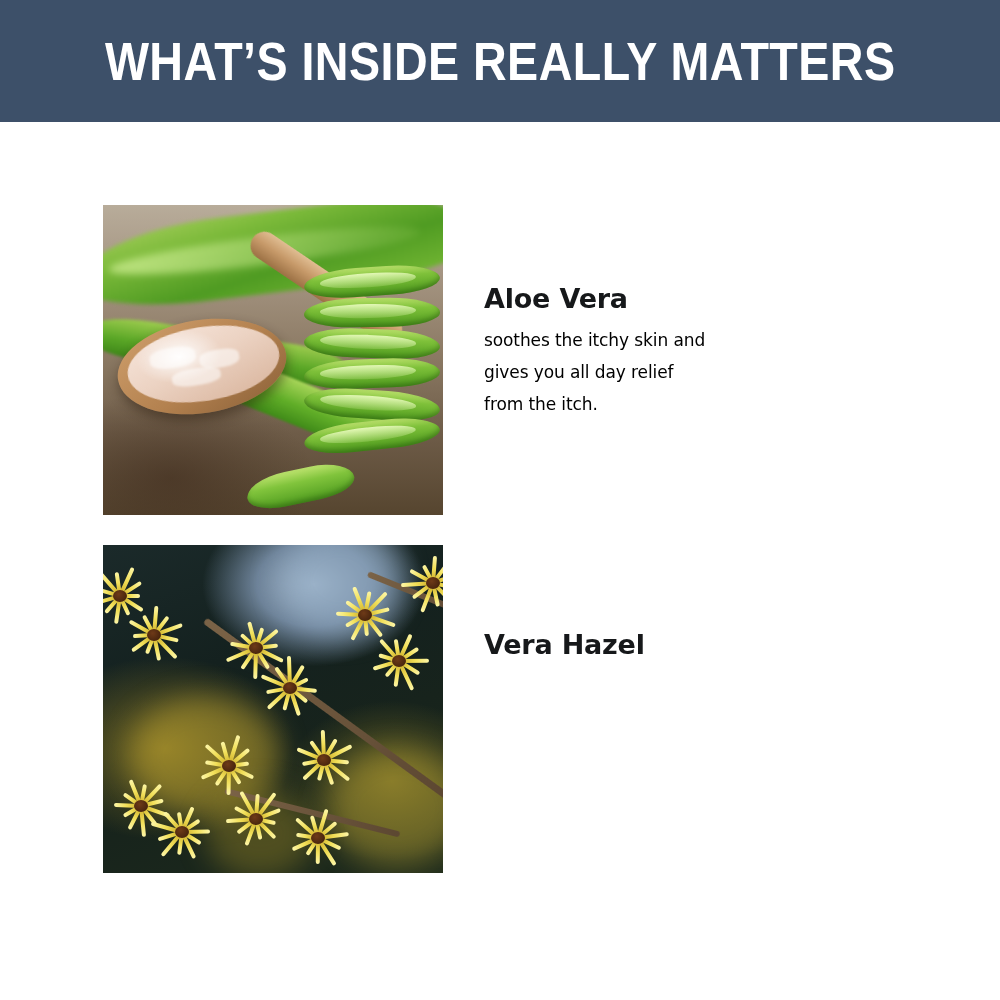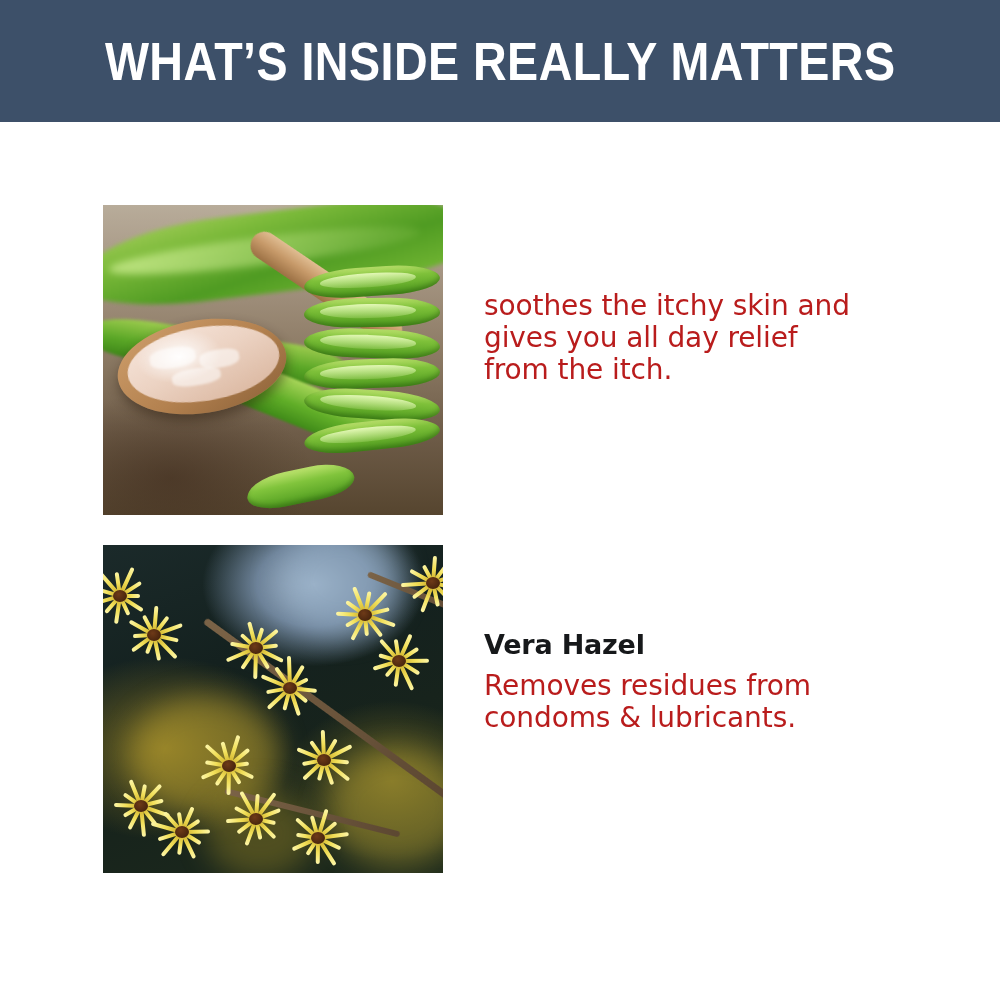--- a/index.html
+++ b/index.html
@@ -286,24 +286,24 @@
     margin: 0;
     color: #16181a;
     font-family: "DejaVu Sans", sans-serif;
     font-weight: 700;
     font-size: 27px;
     line-height: 34px;
     letter-spacing: -0.2px;
   }
   .ingredient-desc {
     margin: 8px 0 0 0;
-    color: #b91c1c;
+    color: #000000;
     font-family: "DejaVu Sans", sans-serif;
     font-weight: 400;
-    font-size: 28px;
+    font-size: 17px;
     line-height: 32px;
     letter-spacing: -0.1px;
     white-space: pre-line;
   }
 </style>
 </head>
 <body>
 
 <div class="page">
 
@@ -334,20 +334,21 @@
             <div class="aloe-slice slice-3"></div>
             <div class="aloe-slice slice-4"></div>
             <div class="aloe-slice slice-5"></div>
             <div class="aloe-slice slice-6"></div>
           </div>
           <div class="aloe-slice-loose"></div>
         </div>
       </div>
 
       <div class="ingredient-text">
+        <h2 class="ingredient-name">Aloe Vera</h2>
         <p class="ingredient-desc">soothes the itchy skin and
 gives you all day relief
 from the itch.</p>
       </div>
     </div>
 
     <div class="ingredient-row row-witch">
 
       <div class="ingredient-photo">
         <div class="photo-inner">
@@ -568,19 +569,17 @@
                 <span class="petal" style="transform: rotate(450.545deg); width: 26px;"></span>
                 <span class="petal" style="transform: rotate(483.273deg); width: 20px;"></span>
               </div>
               <div class="core"></div>
             </div>
         </div>
       </div>
 
       <div class="ingredient-text">
         <h2 class="ingredient-name">Vera Hazel</h2>
-        <p class="ingredient-desc">Removes residues from
-condoms &amp; lubricants.</p>
       </div>
     </div>
 
   </div>
 </div>
 
 </body></html>

